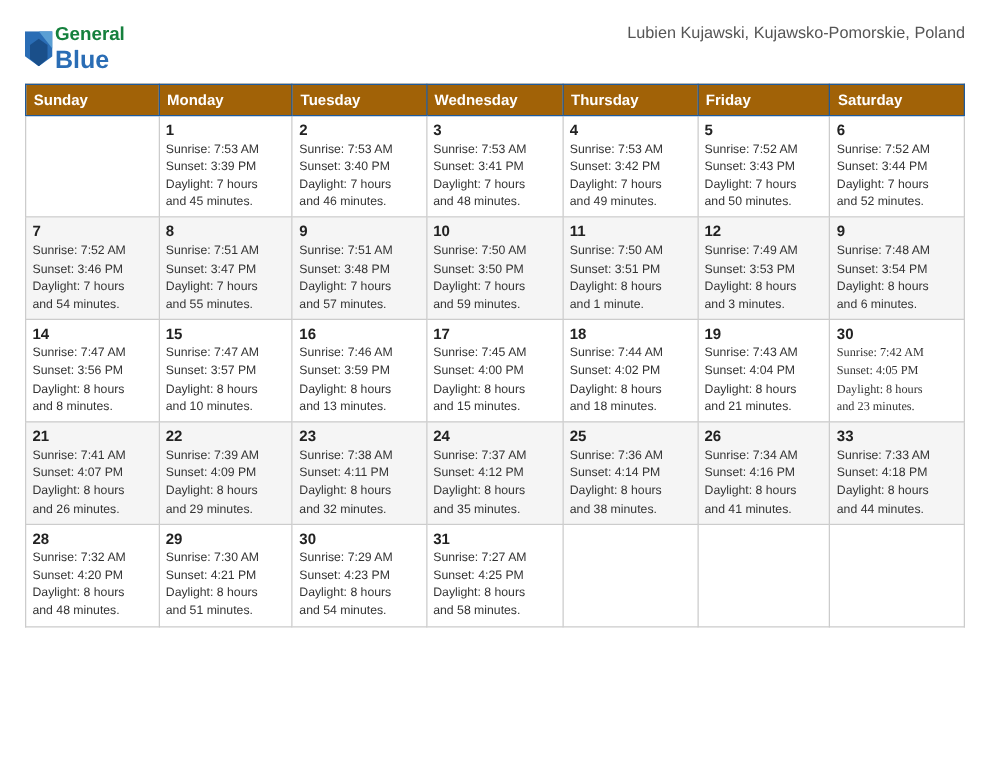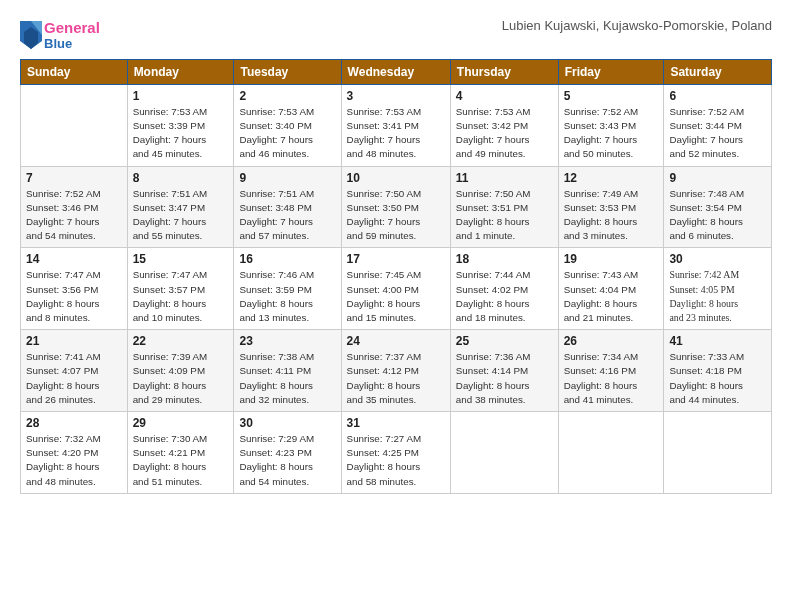--- a/index.html
+++ b/index.html
@@ -26,24 +26,24 @@
       margin-top: 4px;
     }
     .logo-text {
       display: flex;
       flex-direction: column;
       line-height: 1.1;
     }
     .logo-general {
       font-size: 15px;
       font-weight: bold;
-      color: #ec4899;
+      color: #15803d;
     }
     .logo-blue {
-      font-size: 13px;
+      font-size: 20px;
       font-weight: bold;
       color: #2a6db5;
     }
     .logo-icon {
       width: 22px;
       height: 28px;
       margin-right: 2px;
       flex-shrink: 0;
     }
     .title-block {
@@ -320,21 +320,21 @@
 and 38 minutes.</div>
           </td>
           <td>
             <span class="day-number">26</span>
             <div class="day-info" style="white-space: pre-line;">Sunrise: 7:34 AM
 Sunset: 4:16 PM
 Daylight: 8 hours
 and 41 minutes.</div>
           </td>
           <td>
-            <span class="day-number">41</span>
+            <span class="day-number">33</span>
             <div class="day-info" style="white-space: pre-line;">Sunrise: 7:33 AM
 Sunset: 4:18 PM
 Daylight: 8 hours
 and 44 minutes.</div>
           </td>
         </tr>
         <tr>
           <td>
             <span class="day-number">28</span>
             <div class="day-info" style="white-space: pre-line;">Sunrise: 7:32 AM

